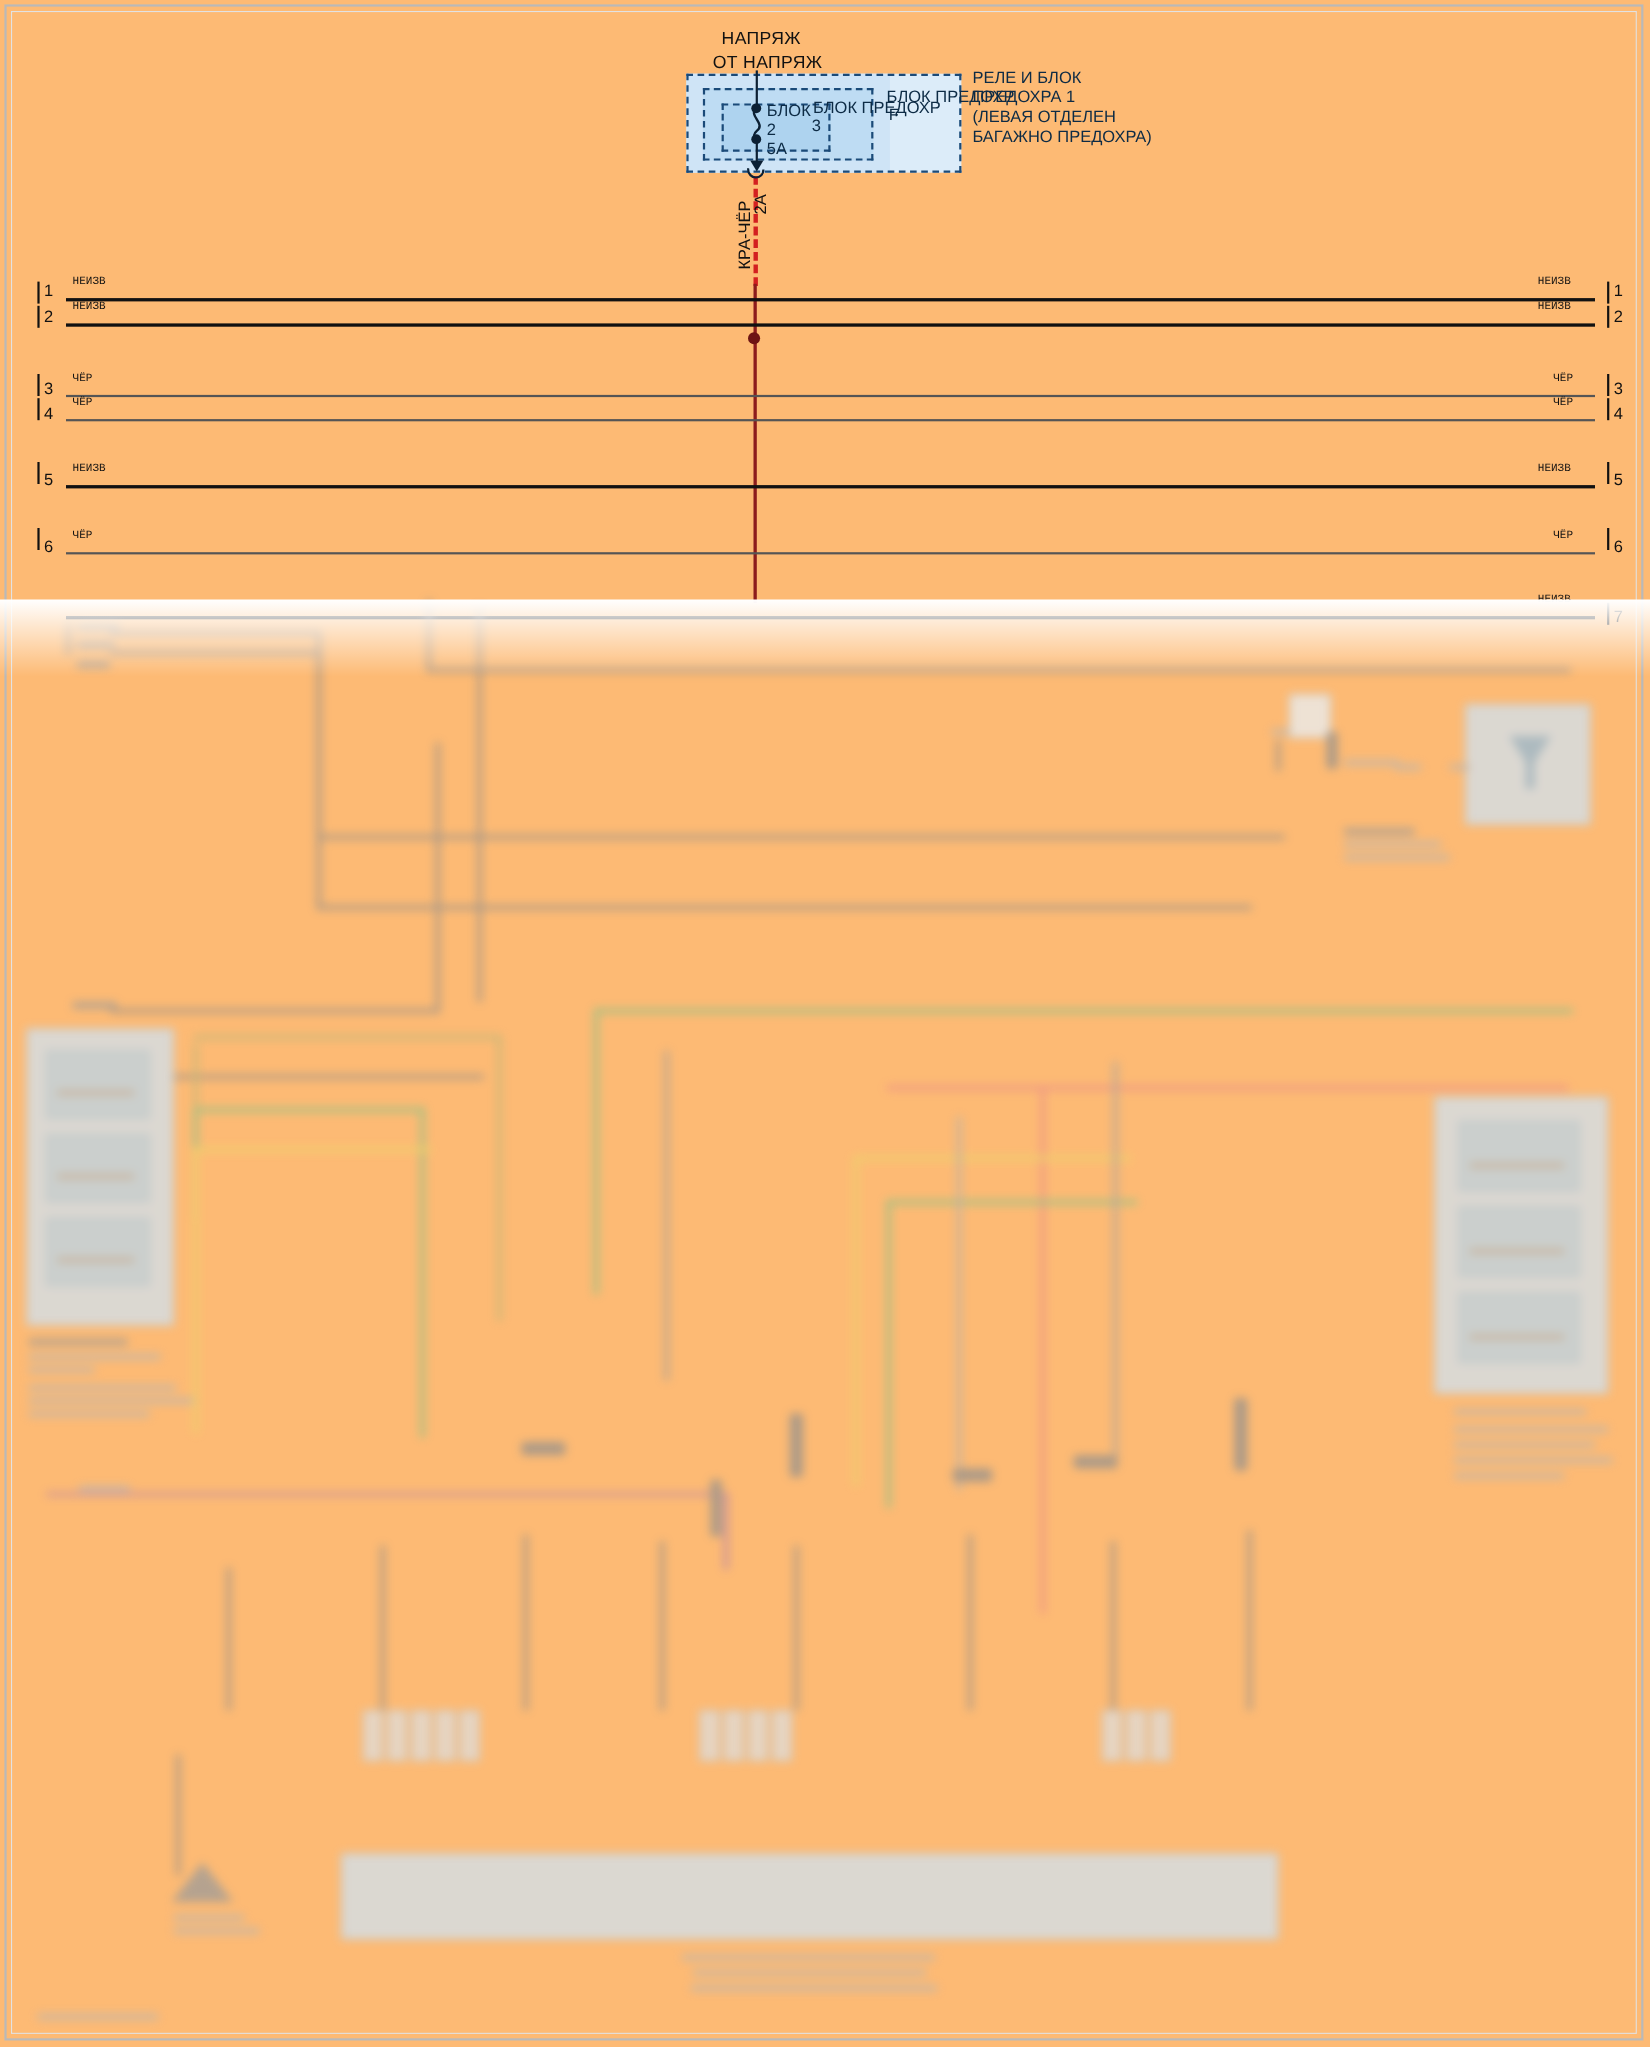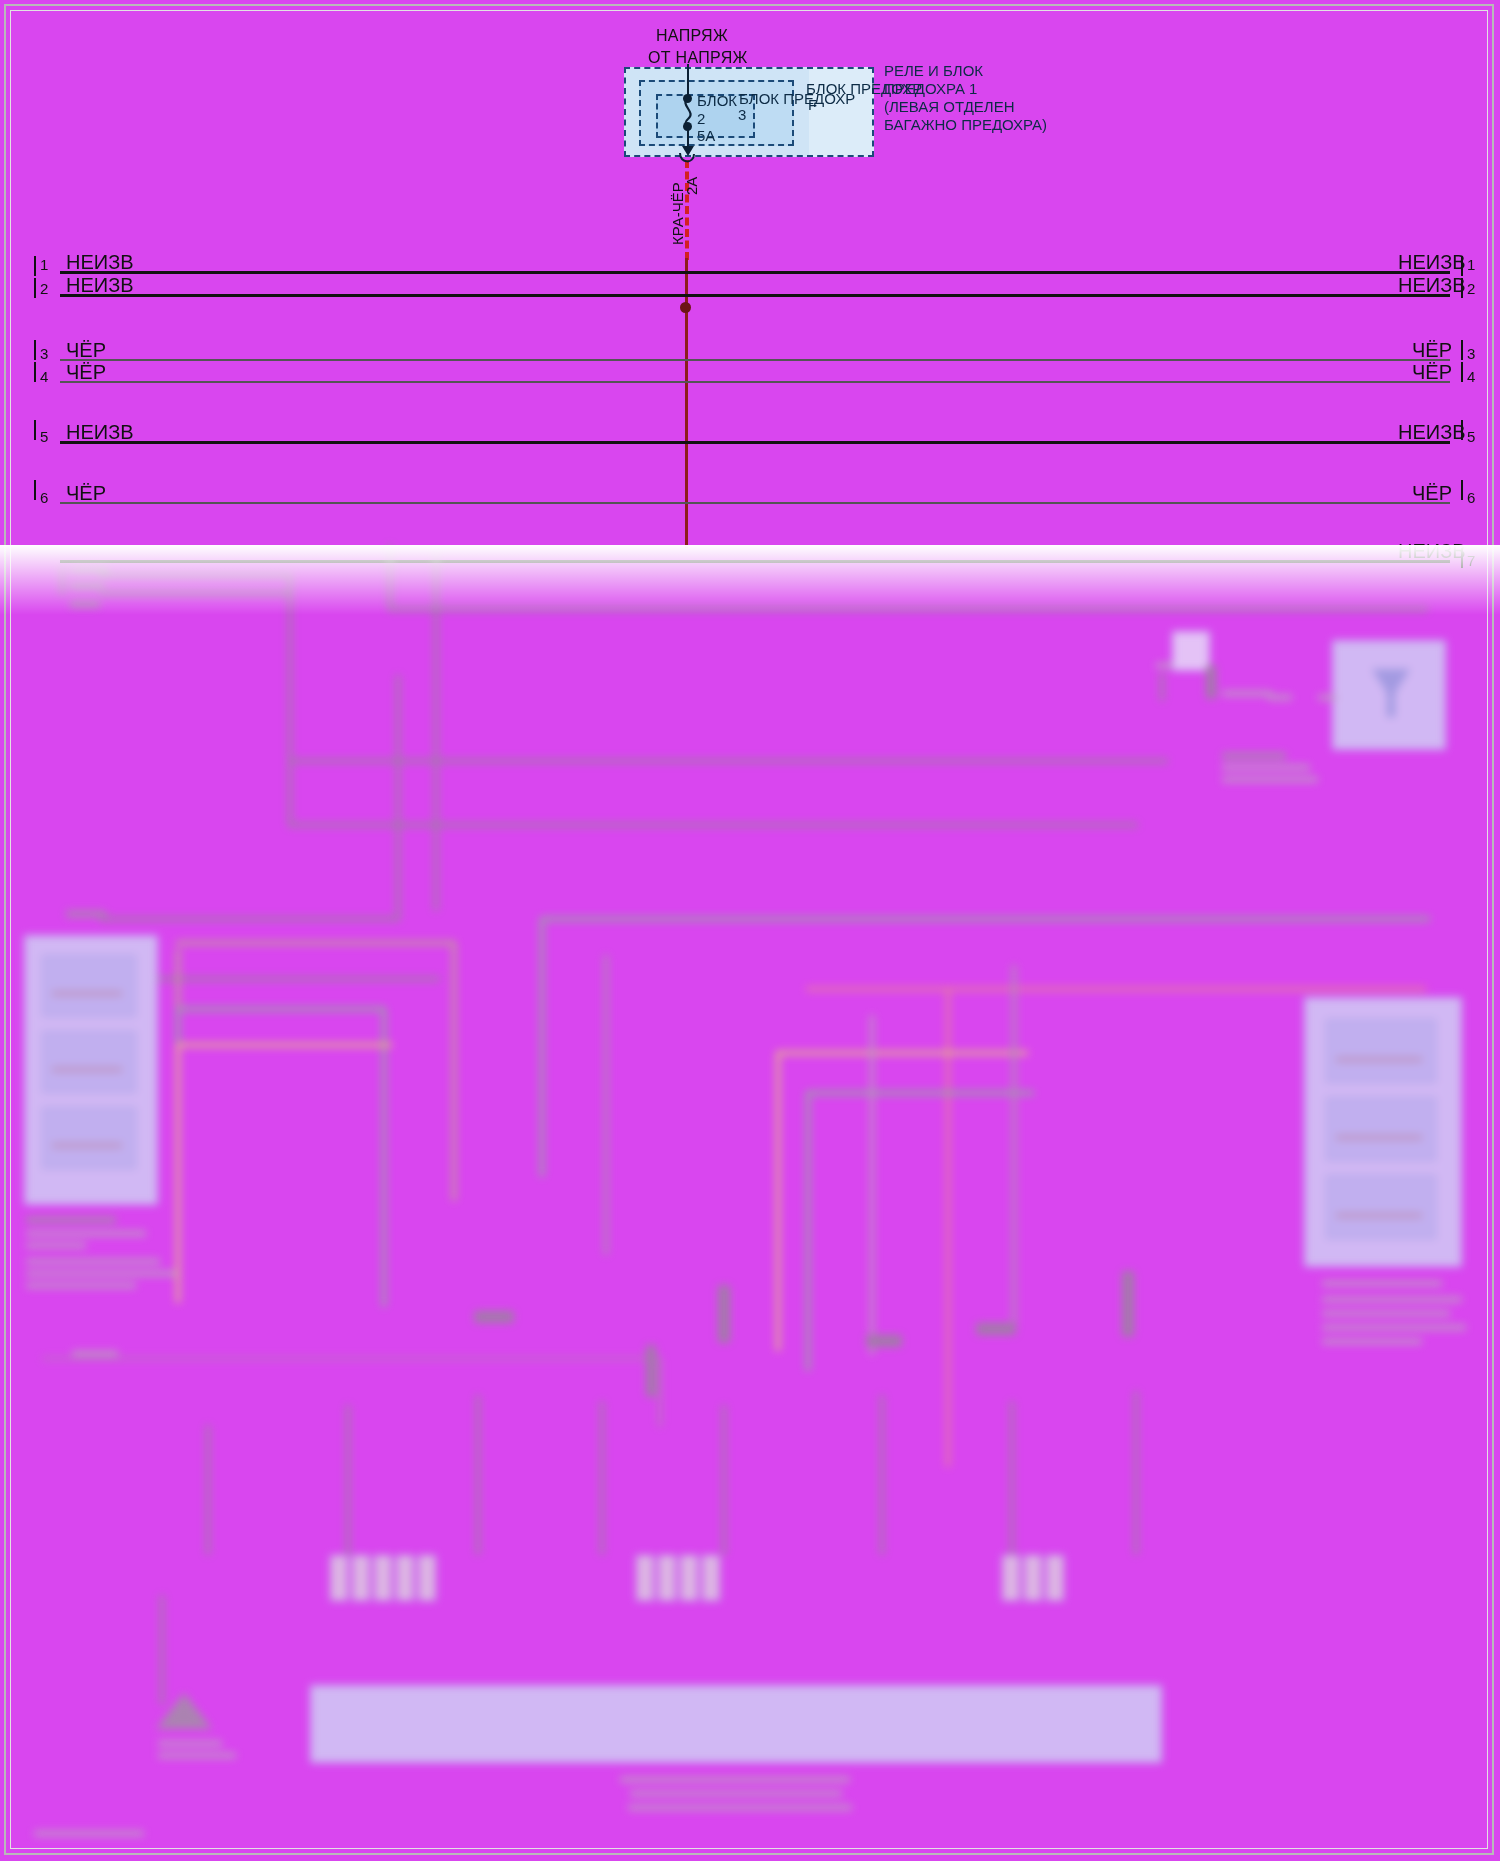--- a/index.html
+++ b/index.html
@@ -5,21 +5,21 @@
 <style>
   html,body{margin:0;padding:0;background:#ffffff;}
   body{
     font-family:"Liberation Sans", sans-serif;
     -webkit-font-smoothing:antialiased;
   }
   #page{
     position:relative;
     width:1500px;
     height:1861px;
-    background:#d946ef;
+    background:#fdba74;
     overflow:hidden;
     border:0;
   }
   
   .page-frame{
     position:absolute;
     left:4px; top:4px;
     width:1490px; height:1851px;
     border:2px solid #b9b9b9;
     box-sizing:border-box;
@@ -85,21 +85,21 @@
     position:absolute;
     transform:rotate(-90deg);
     transform-origin:0 0;
     white-space:nowrap;
     font-size:15px;
     color:#111;
   }
 
   
   .pin-num{position:absolute; font-size:15px; color:#111; white-space:nowrap;}
-  .pin-label{position:absolute; font-size:20px; color:#111; white-space:nowrap;}
+  .pin-label{position:absolute; font-size:10px; color:#111; white-space:nowrap;font-family:Liberation Mono, monospace;}
 
   
   .conn-bar{position:absolute;background:#111;width:2px;}
 
   
   .blur-layer{
     position:absolute;
     left:0; top:545px;
     width:1500px; height:1316px;
     overflow:hidden;

